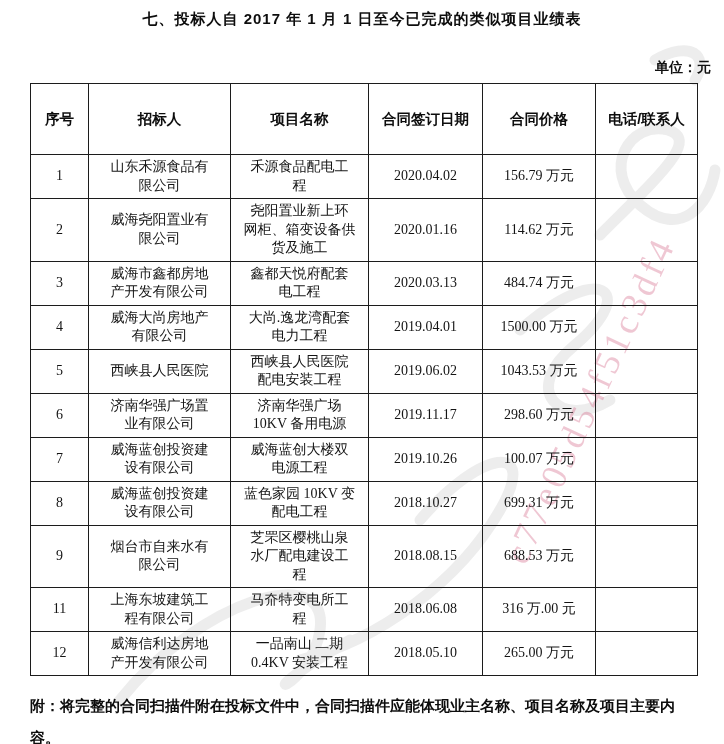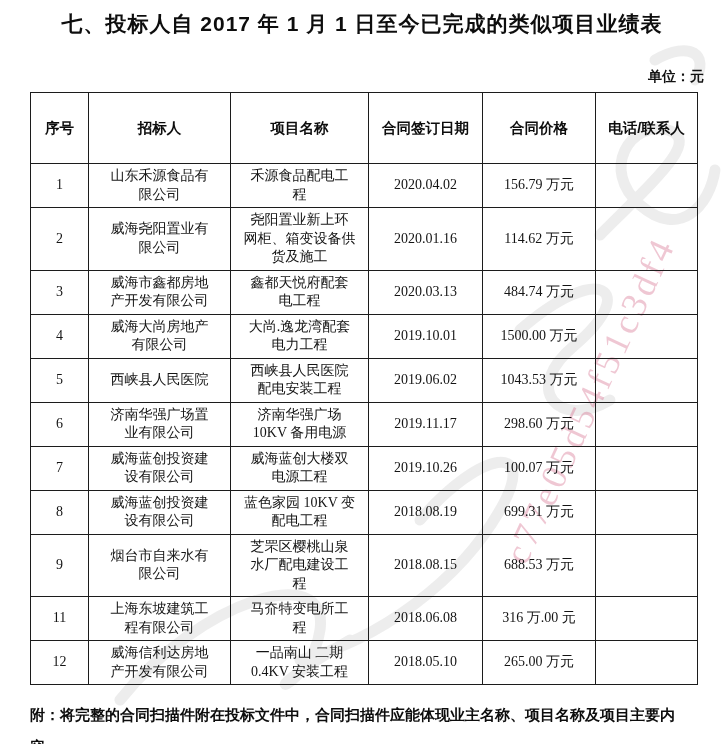--- a/index.html
+++ b/index.html
@@ -3,26 +3,26 @@
 <meta charset="utf-8">
 <style>
   html,body{margin:0;padding:0;}
   body{
     width:724px;height:744px;background:#ffffff;position:relative;overflow:hidden;
     font-family:"Liberation Sans","DejaVu Sans",sans-serif;color:#111;
   }
   .page{position:relative;width:724px;height:744px;z-index:2;}
 
   .doc-title{
-    margin:10px 0 0 0;text-align:center;font-size:21px;font-weight:bold;
+    margin:10px 0 0 0;text-align:center;font-size:15px;font-weight:bold;
     letter-spacing:1px;color:#0d0d0d;
     font-family:"Liberation Sans","DejaVu Sans",sans-serif;
   }
   .unit-row{
-    margin:30px 20px 6px 30px;text-align:right;font-size:14px;font-weight:bold;
+    margin:30px 13px 6px 30px;text-align:right;font-size:14px;font-weight:bold;
   }
   table.results{
     border-collapse:collapse;table-layout:fixed;width:667px;margin:0 0 0 30px;
     background:transparent;
   }
   table.results th, table.results td{
     border:1.5px solid #1c1c1c;
   }
   table.results th{
     font-size:14.5px;font-weight:bold;height:38px;text-align:center;
@@ -123,21 +123,21 @@
           <td class="date-cell">2020.03.13</td>
           <td class="price-cell">484.74 万元</td>
           <td></td>
         </tr>
         <tr>
           <td>4</td>
           <td>威海大尚房地产
 有限公司</td>
           <td>大尚.逸龙湾配套
 电力工程</td>
-          <td class="date-cell">2019.10.01</td>
+          <td class="date-cell">2019.04.01</td>
           <td class="price-cell">1500.00 万元</td>
           <td></td>
         </tr>
         <tr>
           <td>5</td>
           <td>西峡县人民医院</td>
           <td>西峡县人民医院
 配电安装工程</td>
           <td class="date-cell">2019.06.02</td>
           <td class="price-cell">1043.53 万元</td>
@@ -162,21 +162,21 @@
           <td class="date-cell">2019.10.26</td>
           <td class="price-cell">100.07 万元</td>
           <td></td>
         </tr>
         <tr>
           <td>8</td>
           <td>威海蓝创投资建
 设有限公司</td>
           <td>蓝色家园 10KV 变
 配电工程</td>
-          <td class="date-cell">2018.08.19</td>
+          <td class="date-cell">2018.10.27</td>
           <td class="price-cell">699.31 万元</td>
           <td></td>
         </tr>
         <tr>
           <td>9</td>
           <td>烟台市自来水有
 限公司</td>
           <td>芝罘区樱桃山泉
 水厂配电建设工
 程</td>

